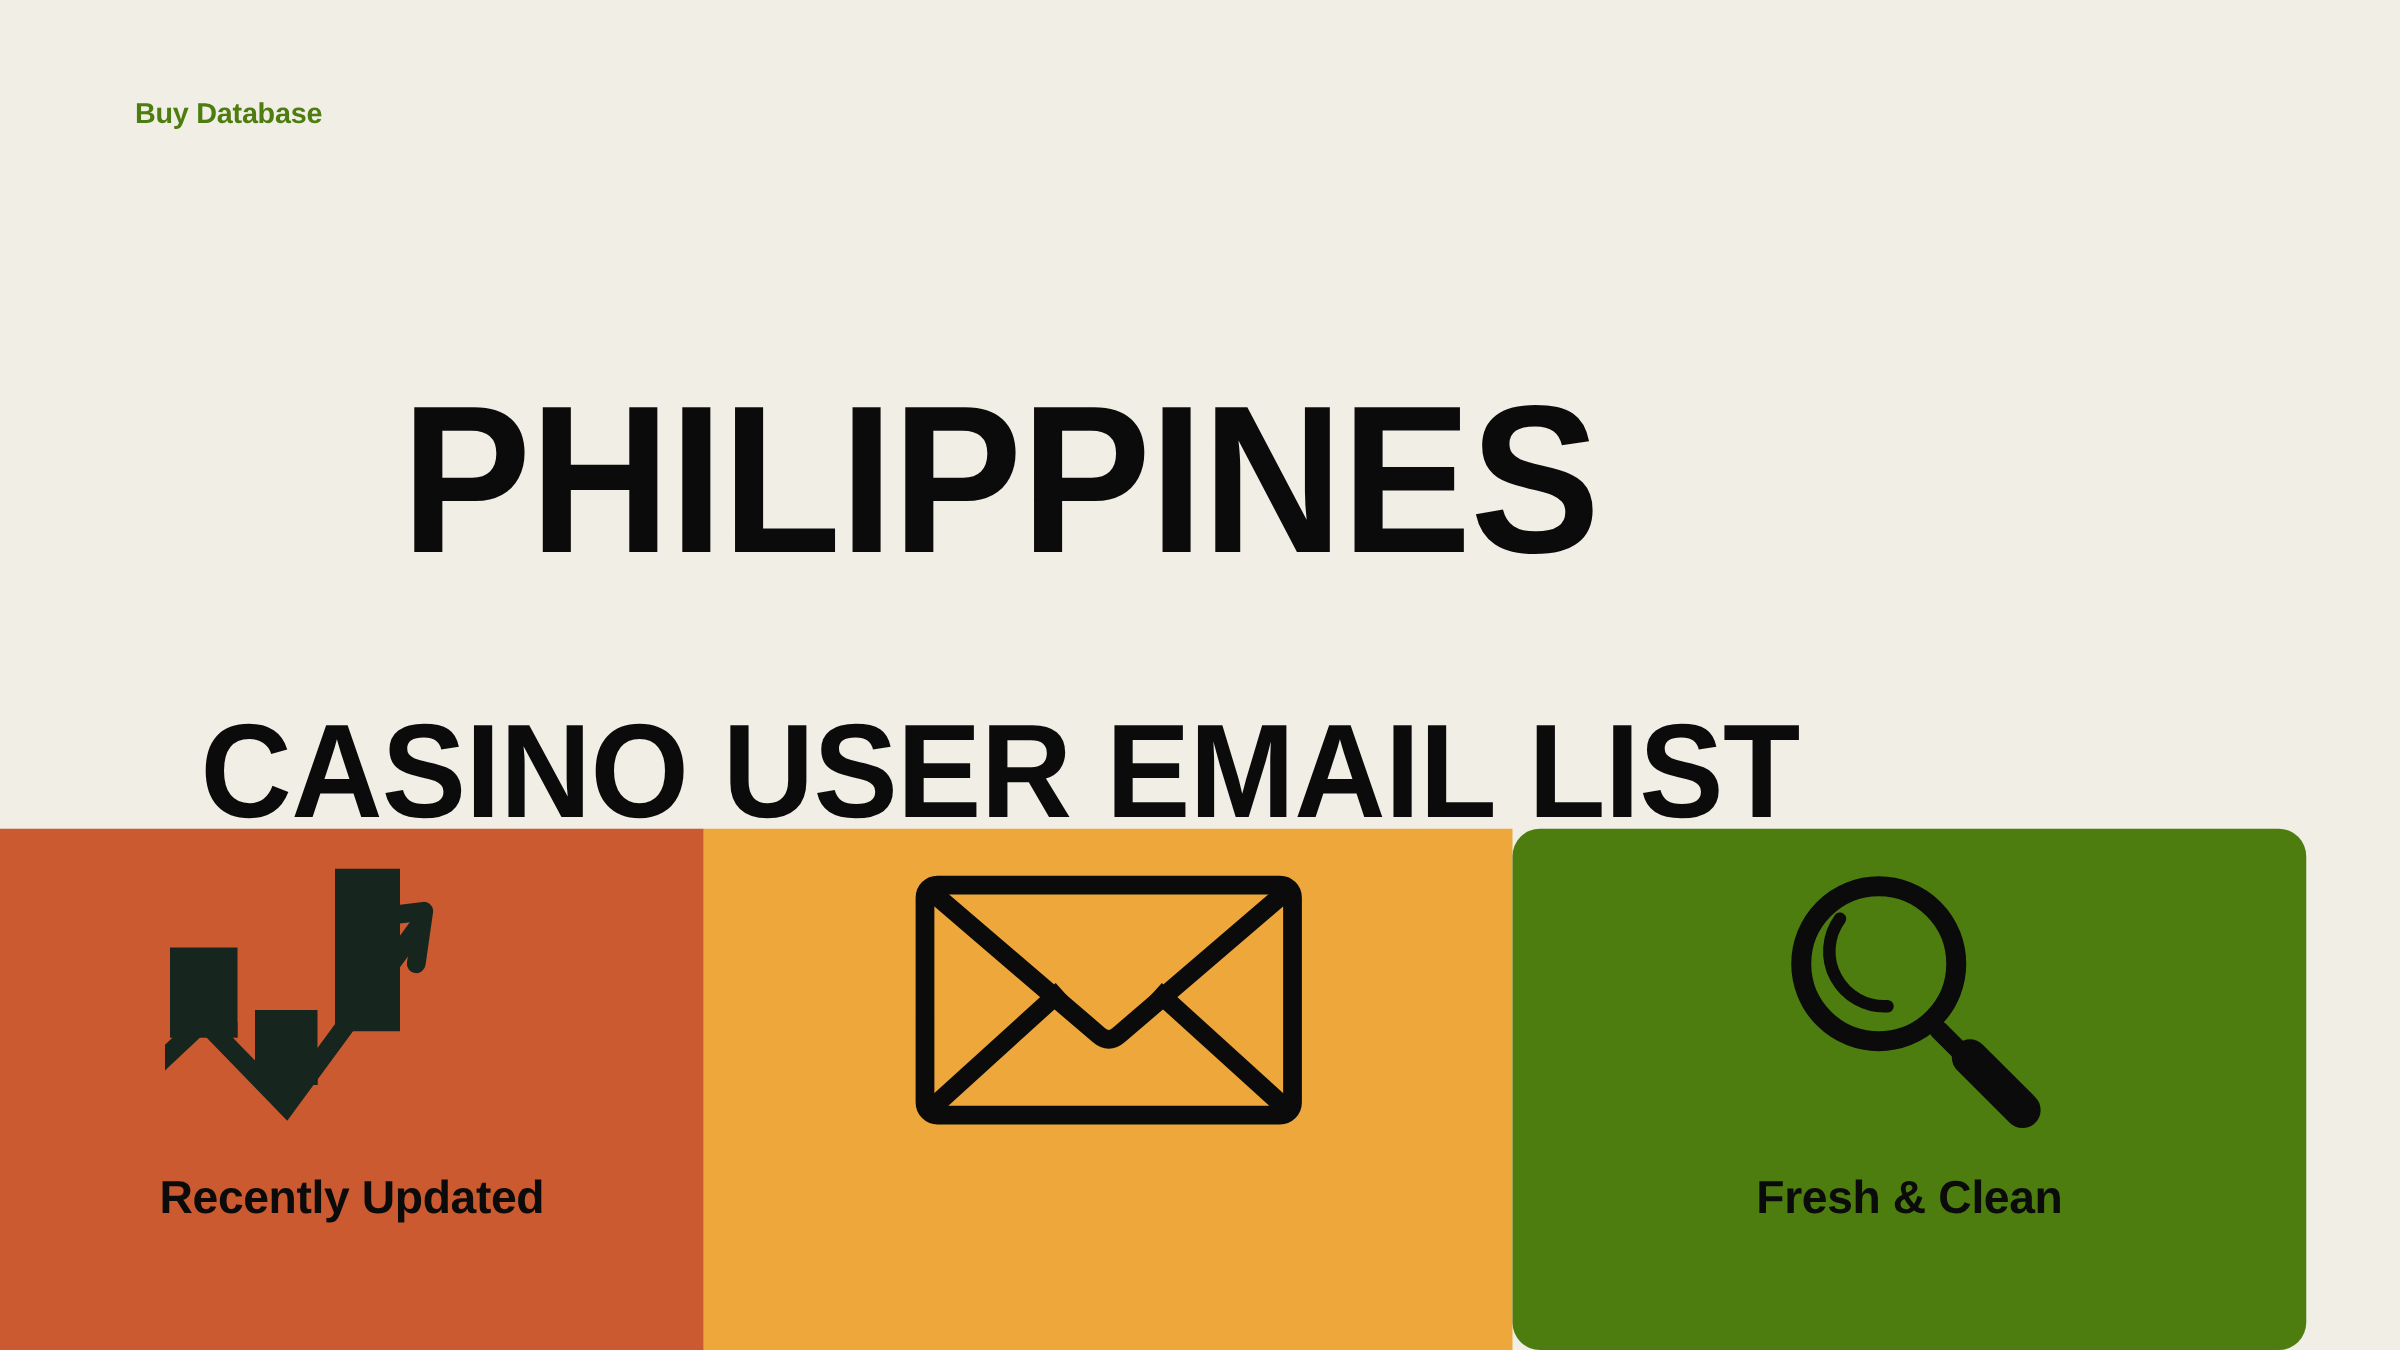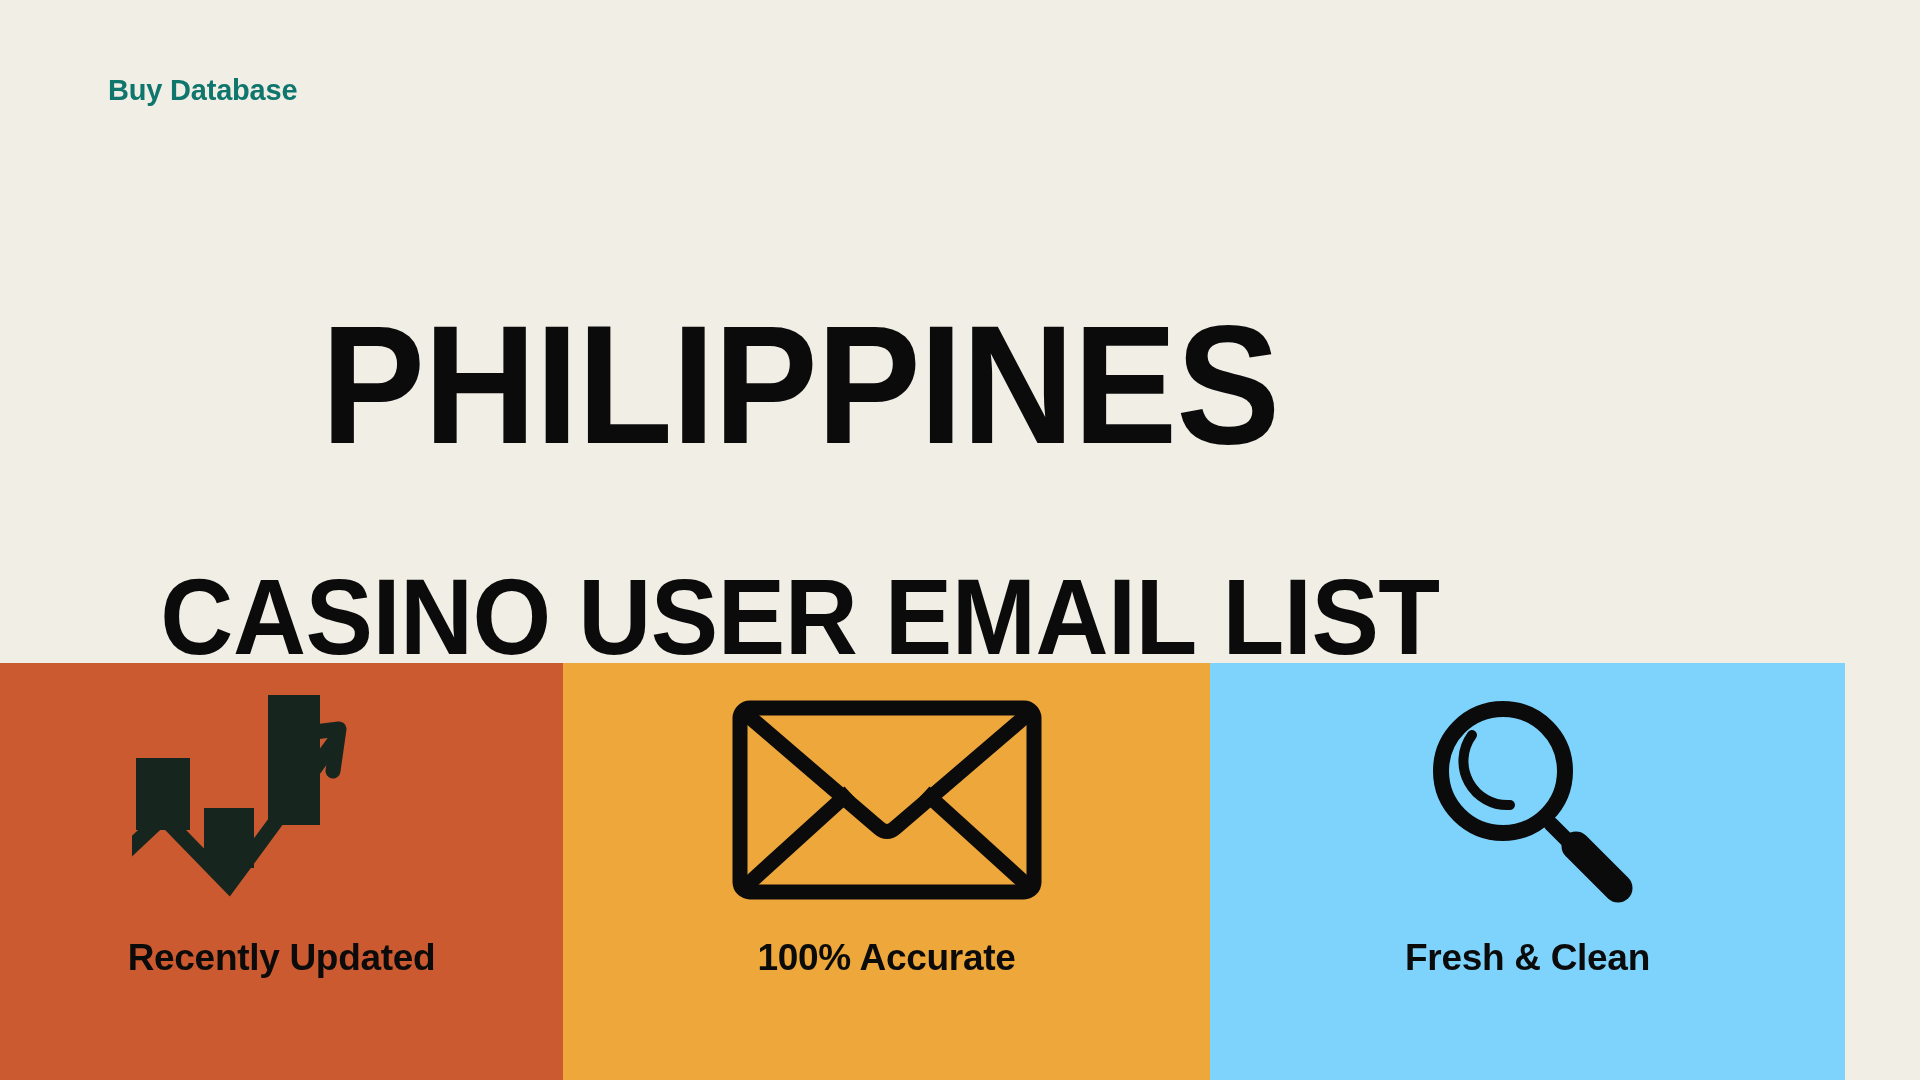--- a/index.html
+++ b/index.html
@@ -28,23 +28,23 @@
     display: flex;
     align-items: center;
     justify-content: space-between;
     padding: 0 108px;
     box-sizing: border-box;
   }
   .header-left,
   .header-right {
     font-family: "Liberation Sans", sans-serif;
     font-weight: bold;
-    font-size: 29px;
+    font-size: 23px;
     letter-spacing: -0.2px;
-    color: #0f766e;
+    color: #4d7c0f;
     white-space: nowrap;
   }
 
   
   .hero {
     position: absolute;
     left: 0;
     top: 300px;
     width: 1600px;
     text-align: center;
@@ -87,21 +87,21 @@
     position: relative;
     height: 100%;
     display: flex;
     flex-direction: column;
     align-items: center;
     justify-content: flex-start;
     box-sizing: border-box;
   }
   .feature-1 { width: 563px;  background: #CC5A30; }
   .feature-2 { width: 647px;  background: #EDA73B; }
-  .feature-3 { width: 635px;  background: #7dd3fc; }
+  .feature-3 { width: 635px;  background: #4d7c0f; border-radius: 22px; }
 
   .feature-icon {
     margin-top: 22px;
     height: 230px;
     display: flex;
     align-items: center;
     justify-content: center;
   }
   .feature-icon svg { display: block; }
 
@@ -148,21 +148,20 @@
 
     <div class="feature feature-2">
       <div class="feature-icon">
         <svg width="310" height="200" viewBox="0 0 310 200" fill="none" xmlns="http://www.w3.org/2000/svg">
           <rect x="8" y="8" width="294" height="184" rx="10" ry="10" stroke="#0B0B0B" stroke-width="15" fill="none"></rect>
           <path d="M14 14 L147 128 q8 7 16 0 L296 14" stroke="#0B0B0B" stroke-width="15" fill="none" stroke-linecap="square" stroke-linejoin="round"></path>
           <path d="M14 186 L112 97" stroke="#0B0B0B" stroke-width="15" fill="none" stroke-linecap="square"></path>
           <path d="M296 186 L198 97" stroke="#0B0B0B" stroke-width="15" fill="none" stroke-linecap="square"></path>
         </svg>
       </div>
-      <div class="feature-label">100% Accurate</div>
     </div>
 
     <div class="feature feature-3">
       <div class="feature-icon">
         <svg width="215" height="215" viewBox="0 0 215 215" fill="none" xmlns="http://www.w3.org/2000/svg">
           <circle cx="83" cy="78" r="62" stroke="#0B0B0B" stroke-width="16" fill="none"></circle>
           <path d="M52 42 a44 44 0 0 0 38 70" stroke="#0B0B0B" stroke-width="10" fill="none" stroke-linecap="round"></path>
           <path d="M131 131 L147 147" stroke="#0B0B0B" stroke-width="15" fill="none" stroke-linecap="round"></path>
           <path d="M156 153 L198 195" stroke="#0B0B0B" stroke-width="29" fill="none" stroke-linecap="round"></path>
         </svg>

